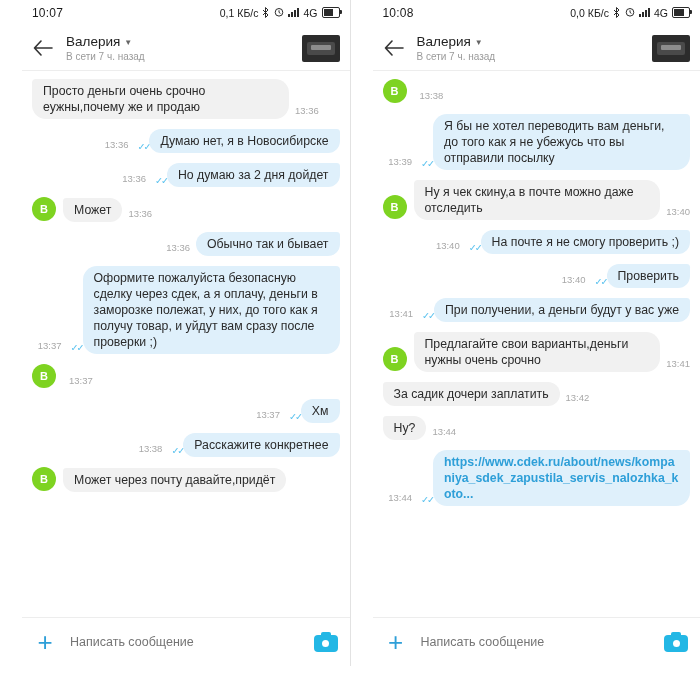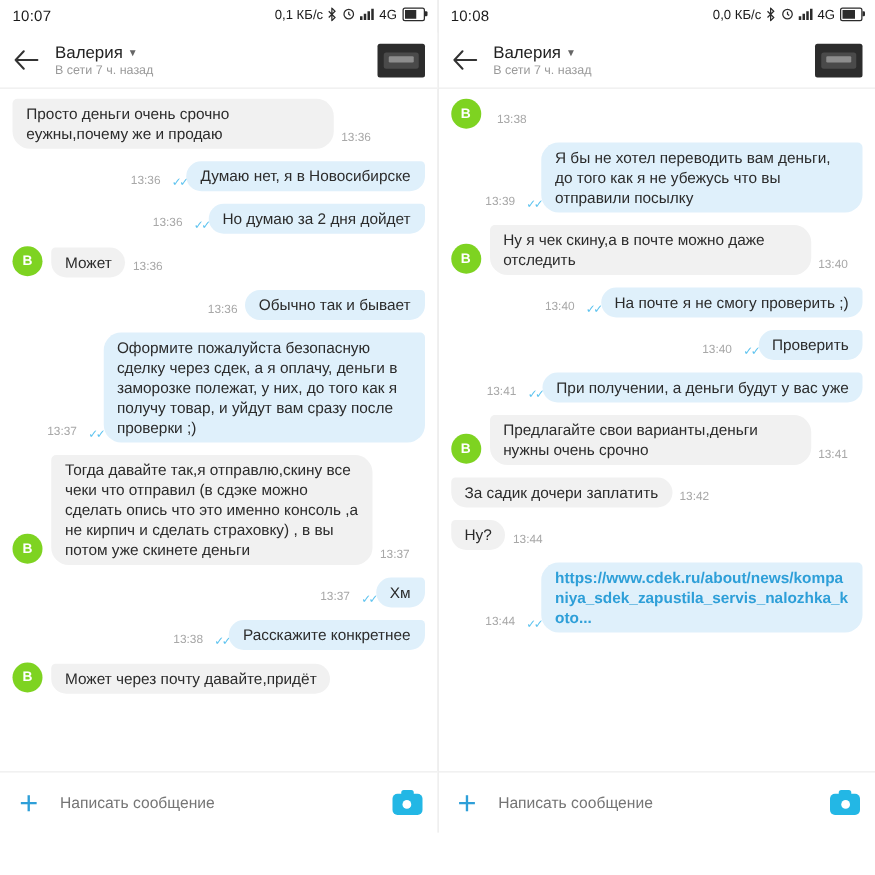--- a/index.html
+++ b/index.html
@@ -19,20 +19,21 @@
     height: 700px;
   }
   .phone {
     width: 350px;
     height: 666px;
     position: relative;
     background: #ffffff;
     display: flex;
     flex-direction: column;
     overflow: hidden;
+    margin-left: 22px;
   }
   .phone.left {
     border-right: 1px solid #e2e2e2;
   }
   
   .statusbar {
     height: 26px;
     display: flex;
     align-items: center;
     padding: 0 10px;
@@ -378,21 +379,20 @@
       <div class="msgrow out">
         <div class="timewrap">
           <span class="time left-of">13:37</span>
           <span class="ticks">✓✓</span>
         </div>
         <div class="bubble out">Оформите пожалуйста безопасную сделку через сдек, а я оплачу, деньги в заморозке полежат, у них, до того как я получу товар, и уйдут вам сразу после проверки ;)</div>
       </div>
 
       <div class="msgrow inc">
         <div class="avatar">B</div>
-        <div class="bubble inc">Тогда давайте так,я отправлю,скину все чеки что отправил (в сдэке можно сделать опись что это именно консоль ,а не кирпич и сделать страховку) , в вы потом уже скинете деньги</div>
         <div class="time right-of">13:37</div>
       </div>
 
       <div class="msgrow out">
         <div class="timewrap">
           <span class="time left-of">13:37</span>
           <span class="ticks">✓✓</span>
         </div>
         <div class="bubble out">Хм</div>
       </div>

